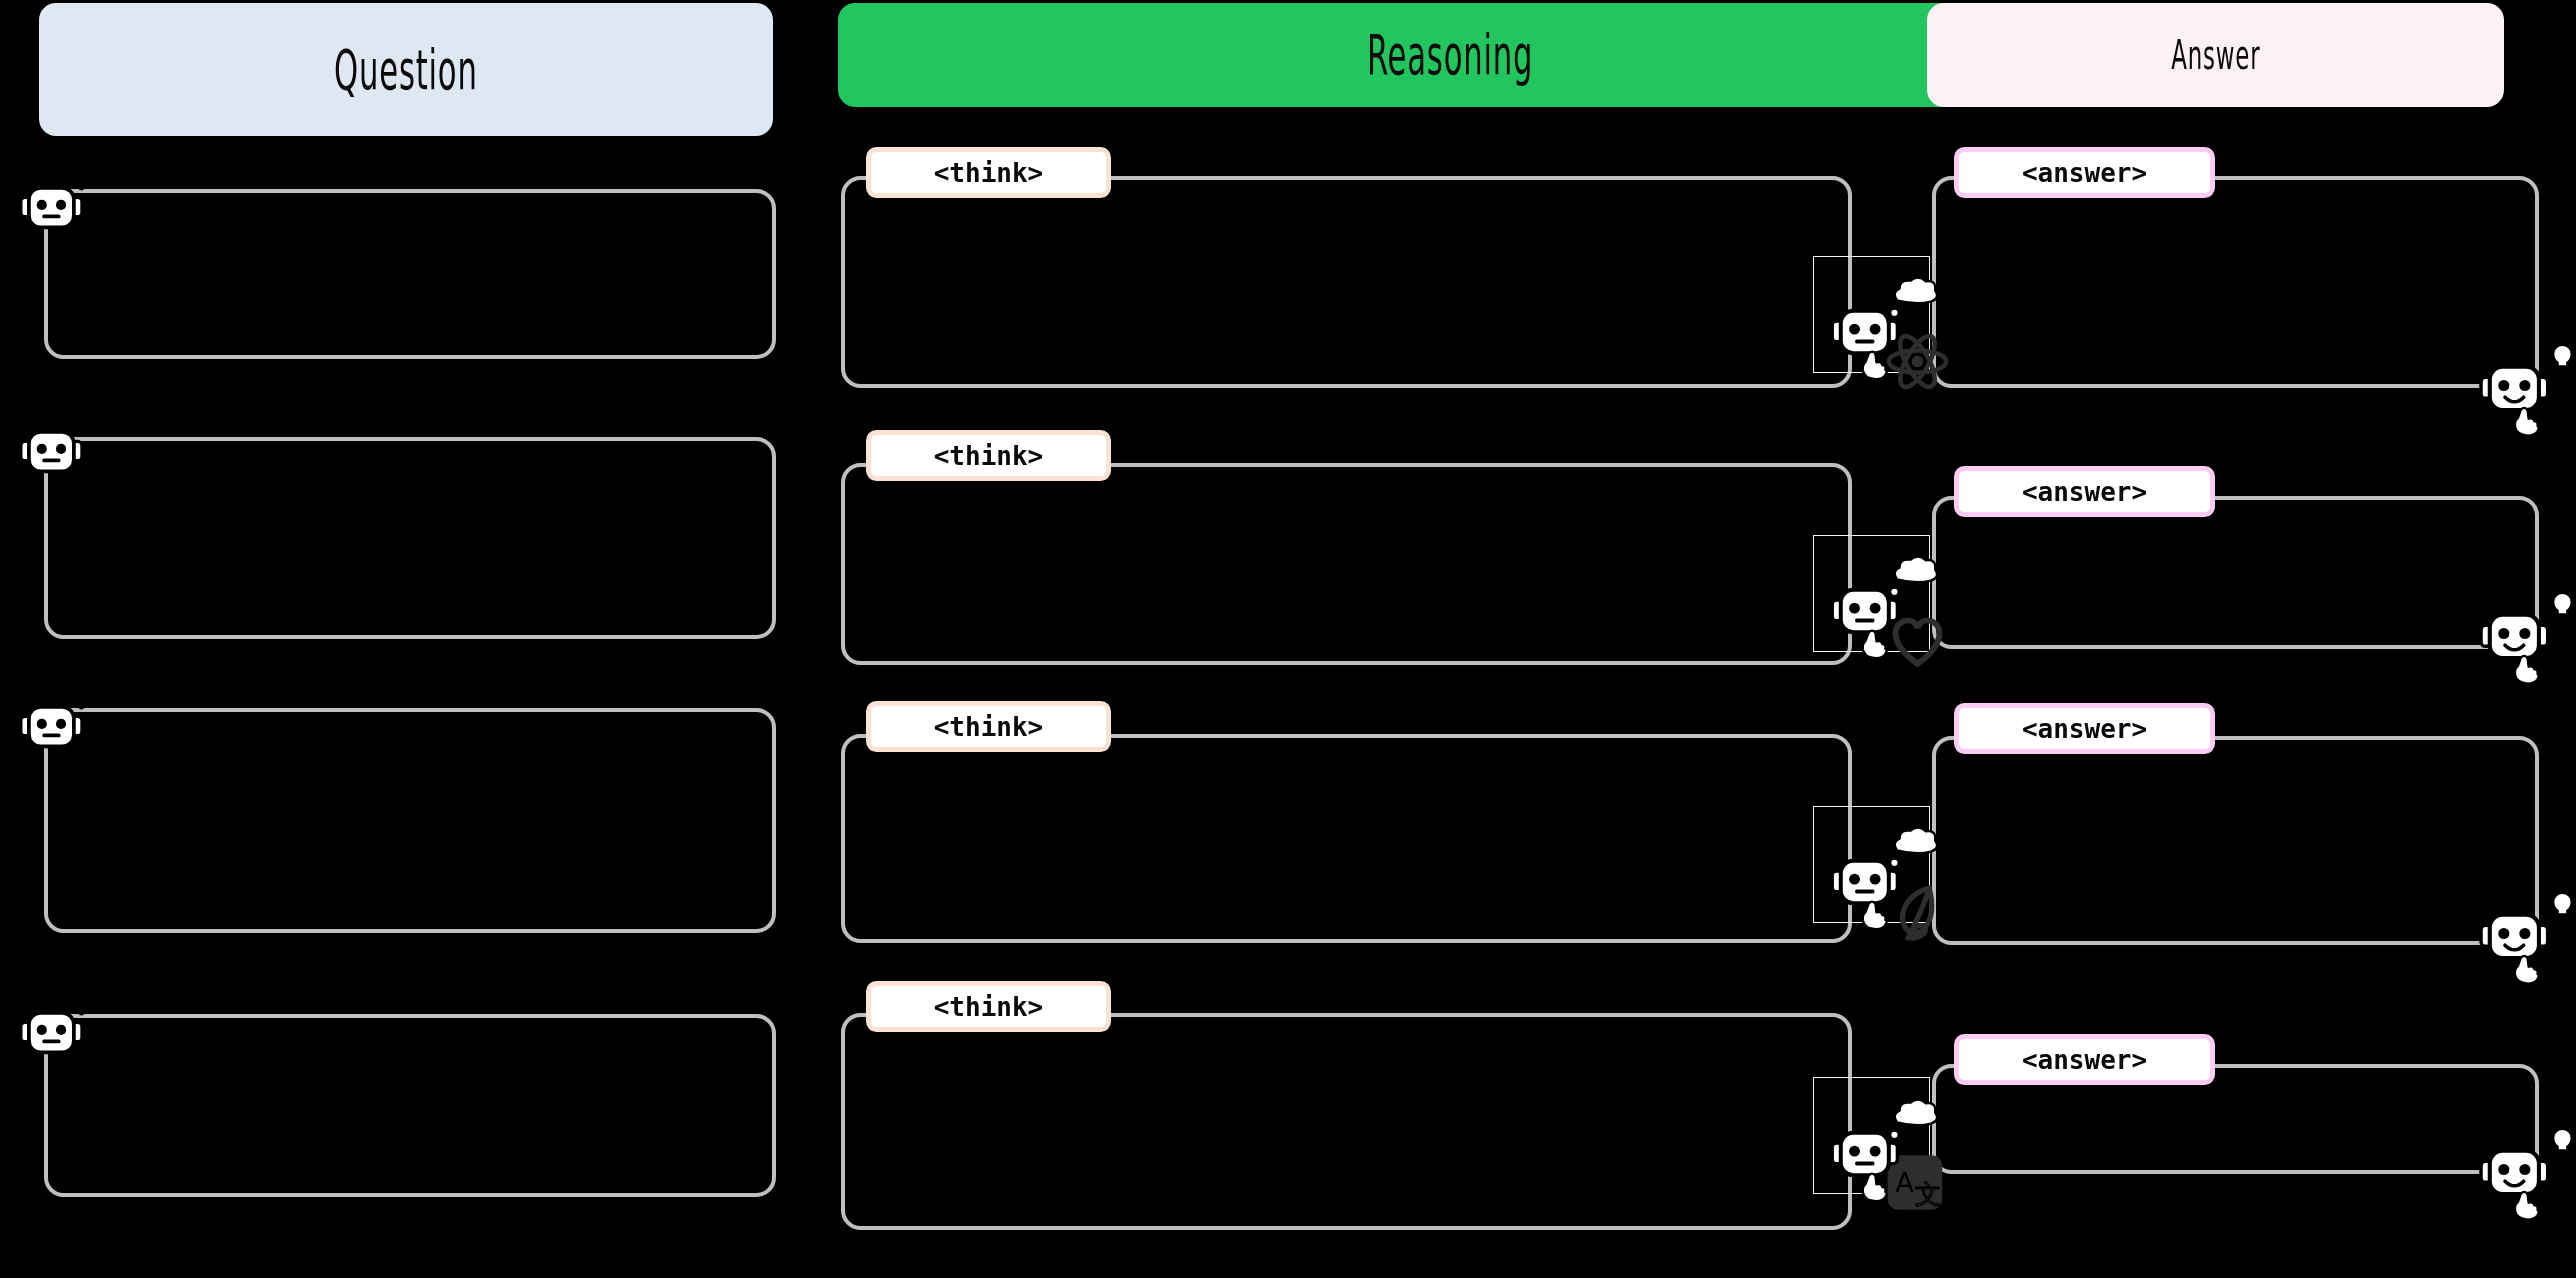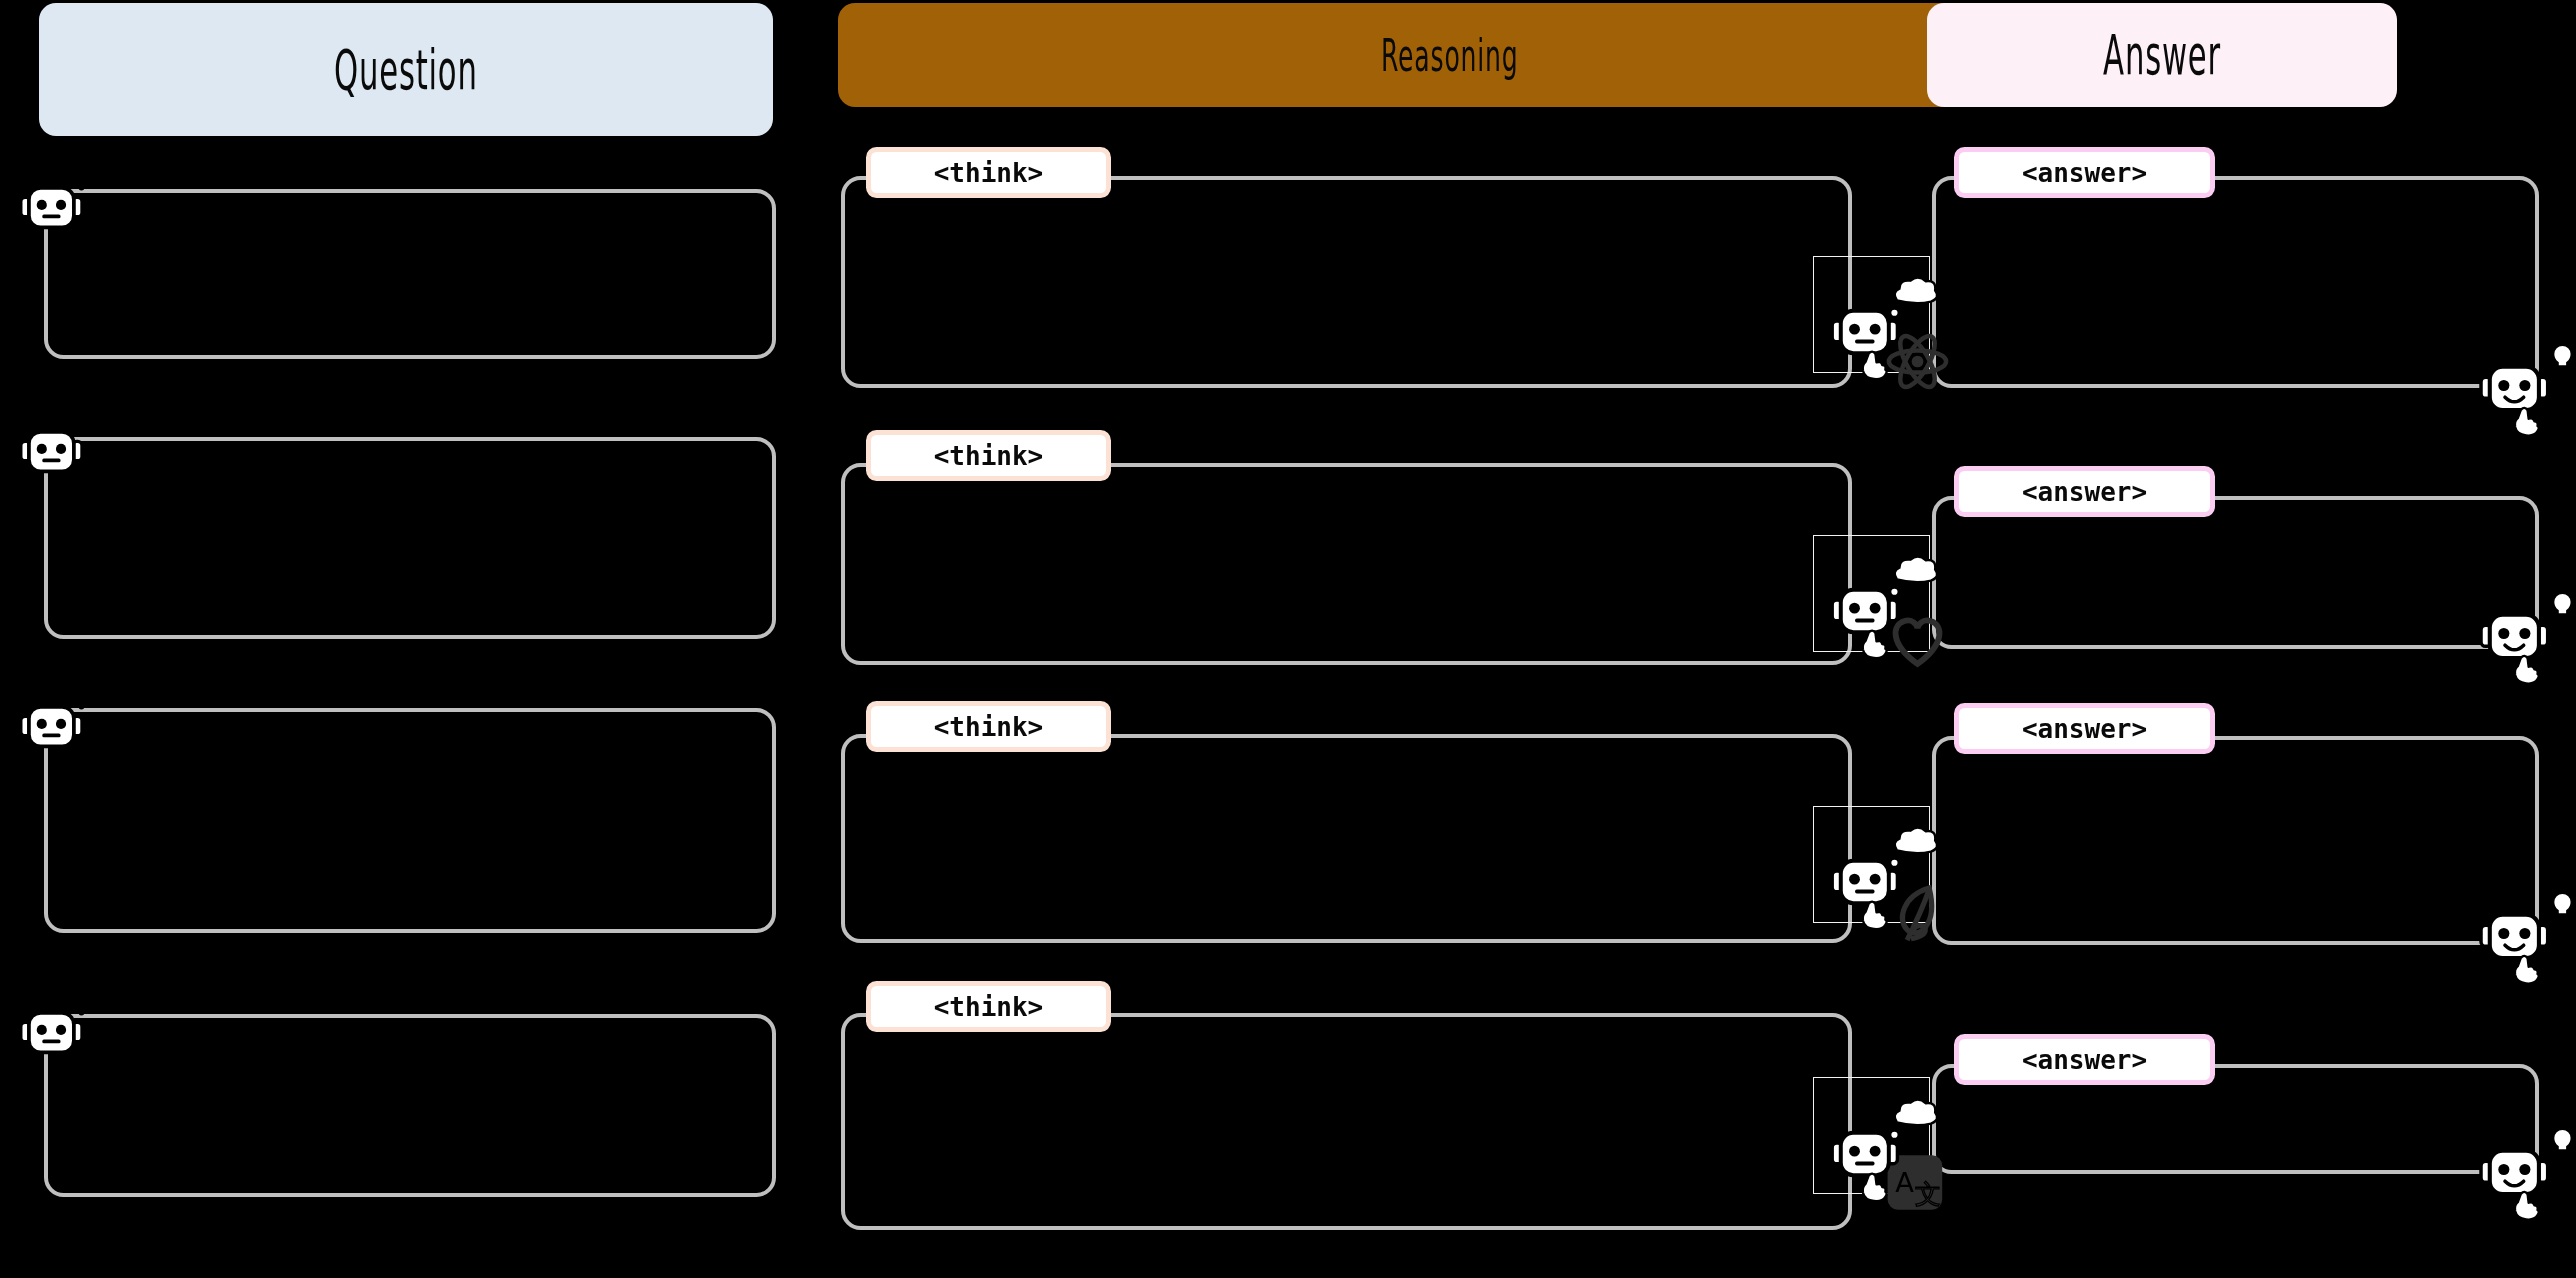--- a/index.html
+++ b/index.html
@@ -14,22 +14,22 @@
   .col-header{
     position:absolute;display:flex;align-items:center;justify-content:center;
     border-radius:17px; color:#0a0a0a;
     font-family:"DejaVu Sans Condensed","DejaVu Sans",sans-serif;
     font-weight:400; letter-spacing:1.3px;
     font-stretch:condensed;
     white-space:nowrap;
   }
   .col-header span{display:block;transform:scaleX(0.62);transform-origin:center;}
   #hdr-question{left:39px;  top:3.3px; width:734px; height:133px; background:#dde8f2; font-size:55px;}
-  #hdr-reasoning{left:838px;top:3.3px; width:1224px; height:104px; background:#a16207; font-size:45px;}
-  #hdr-answer{left:1927px; top:3.3px; width:470px;  height:104px; background:#fdf0f7; font-size:55px;align-items:center;}
+  #hdr-reasoning{left:838px;top:3.3px; width:1224px; height:104px; background:#22c55e; font-size:55px;}
+  #hdr-answer{left:1927px; top:3.3px; width:577px;  height:104px; background:#fdf0f7; font-size:41px;align-items:center;}
 
   
   .flowbox{
     position:absolute;border:4.6px solid #bfbfbf;border-radius:18px;
     background:#000;box-sizing:border-box;
   }
   .qbox{border-radius:19.6px;}
   .rbox{border-radius:19.6px;}
   .abox{border-radius:19.6px;}
 

